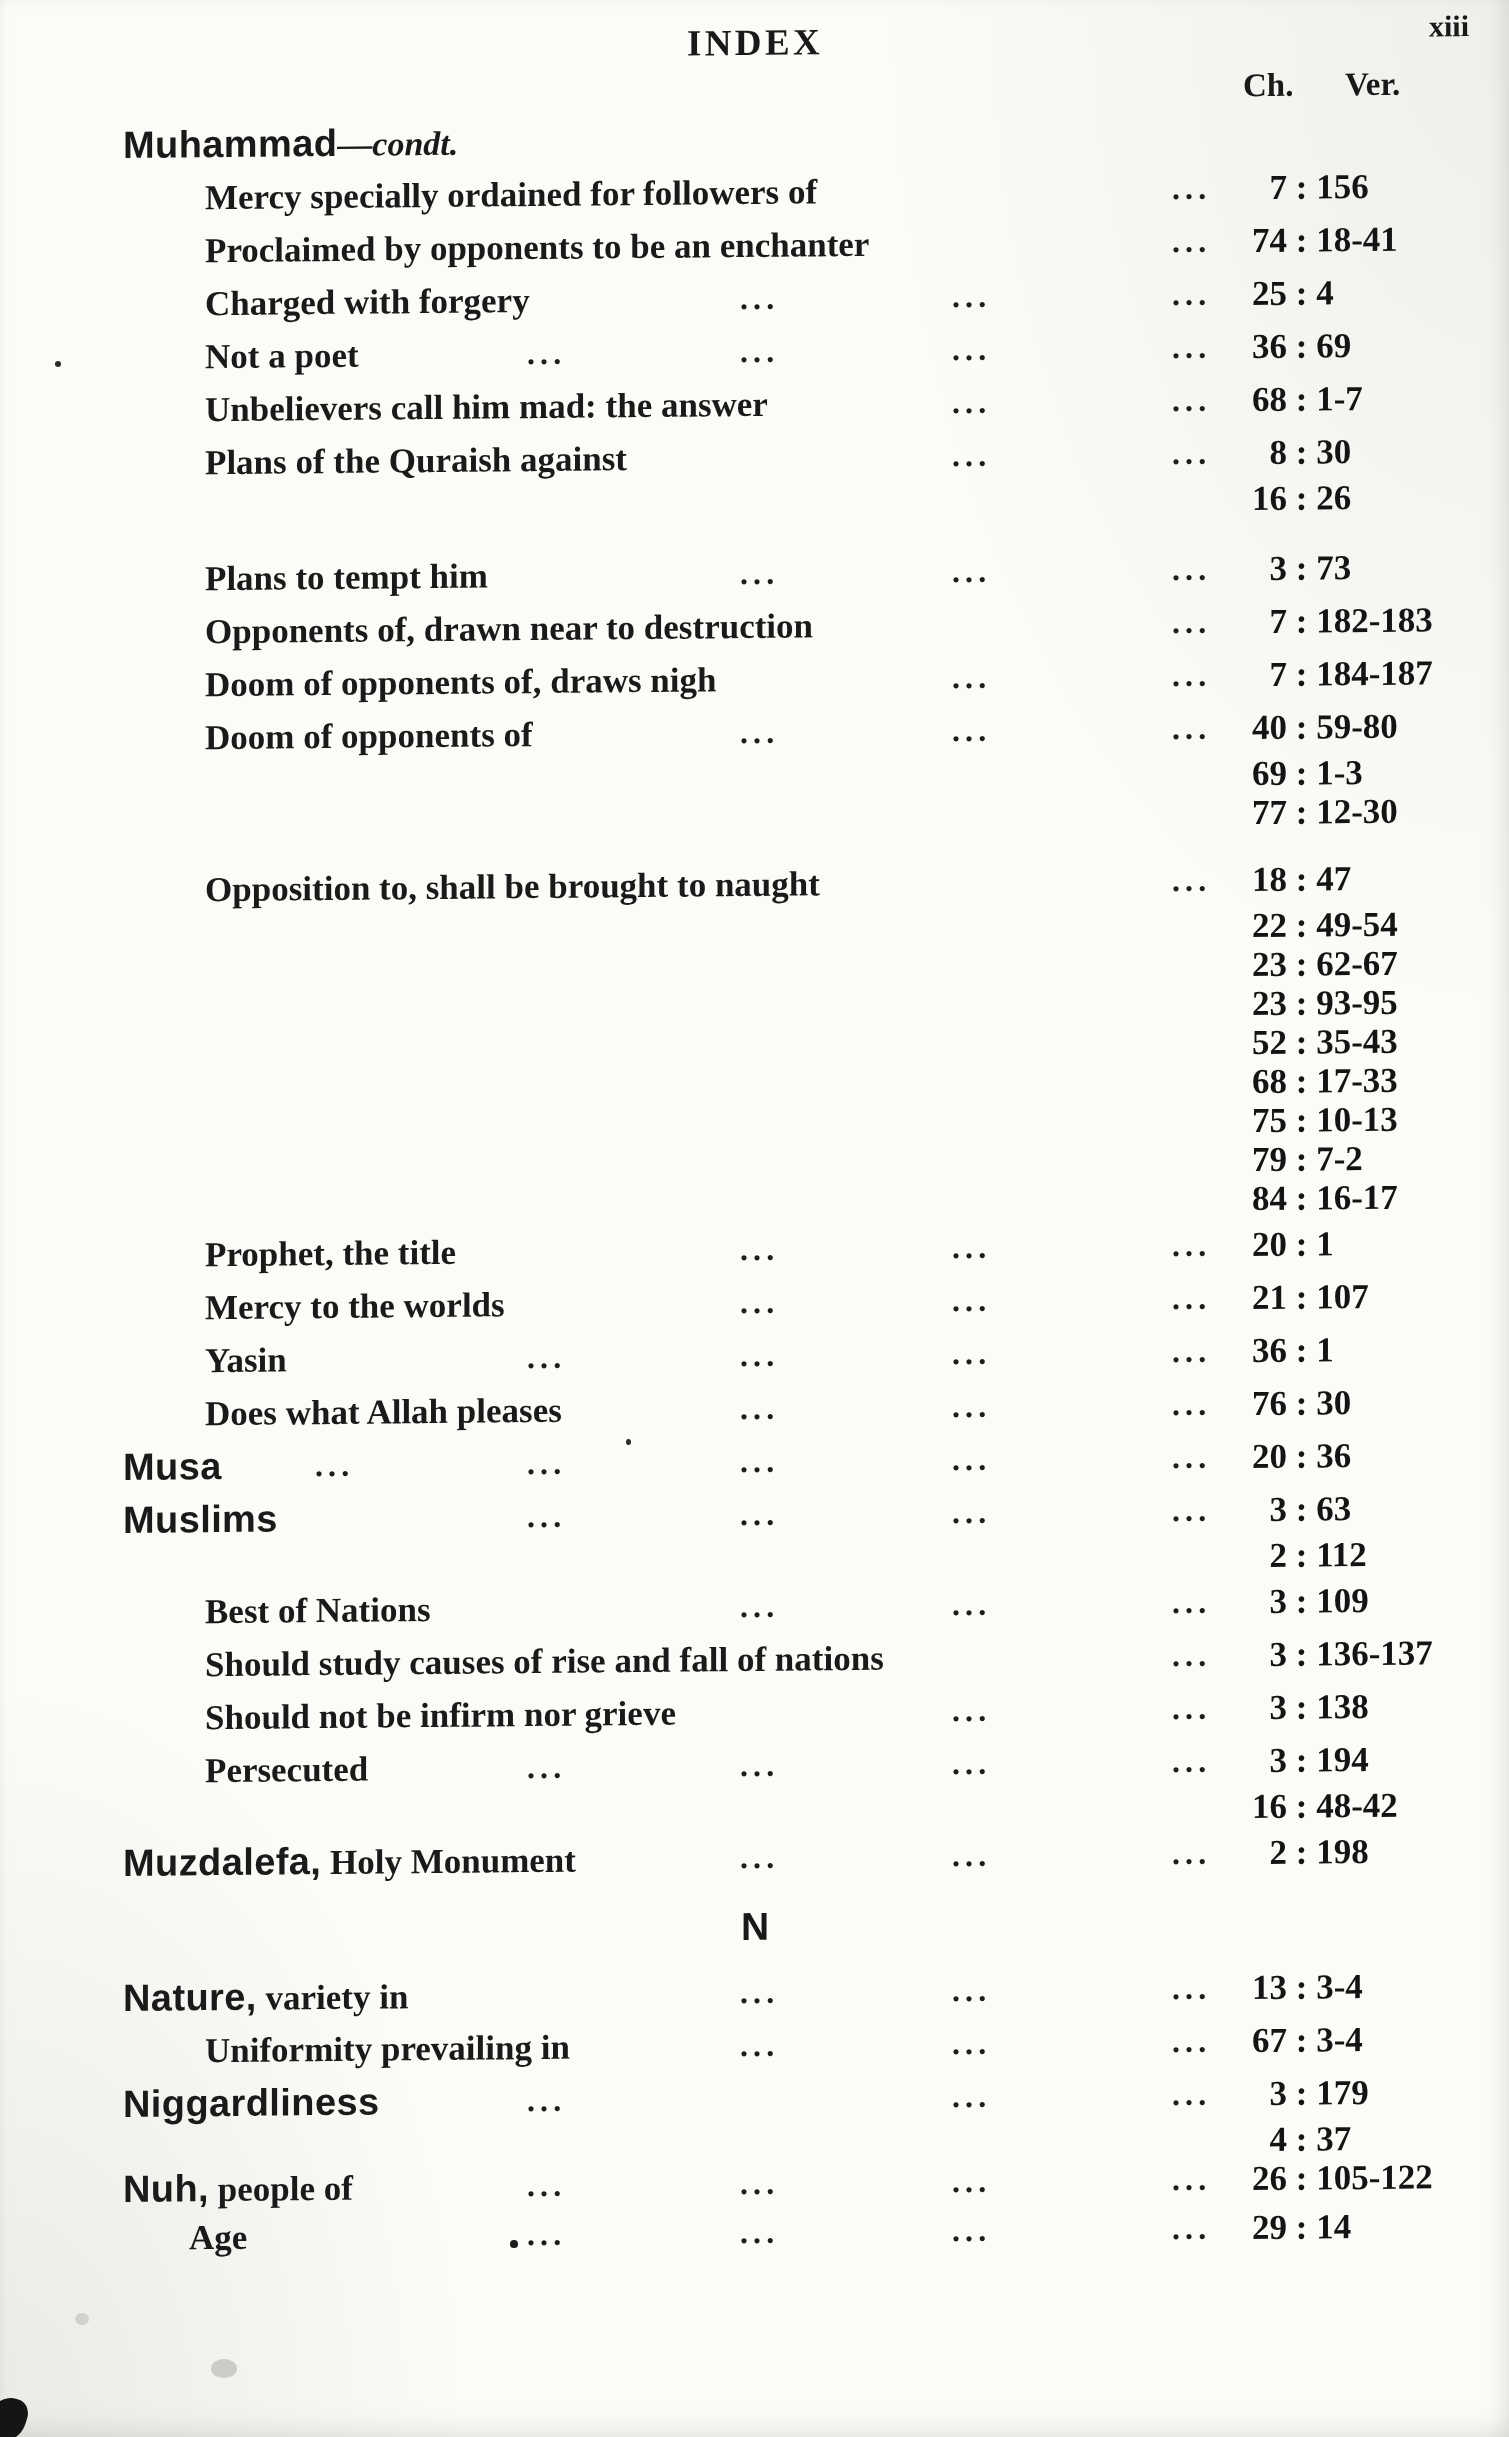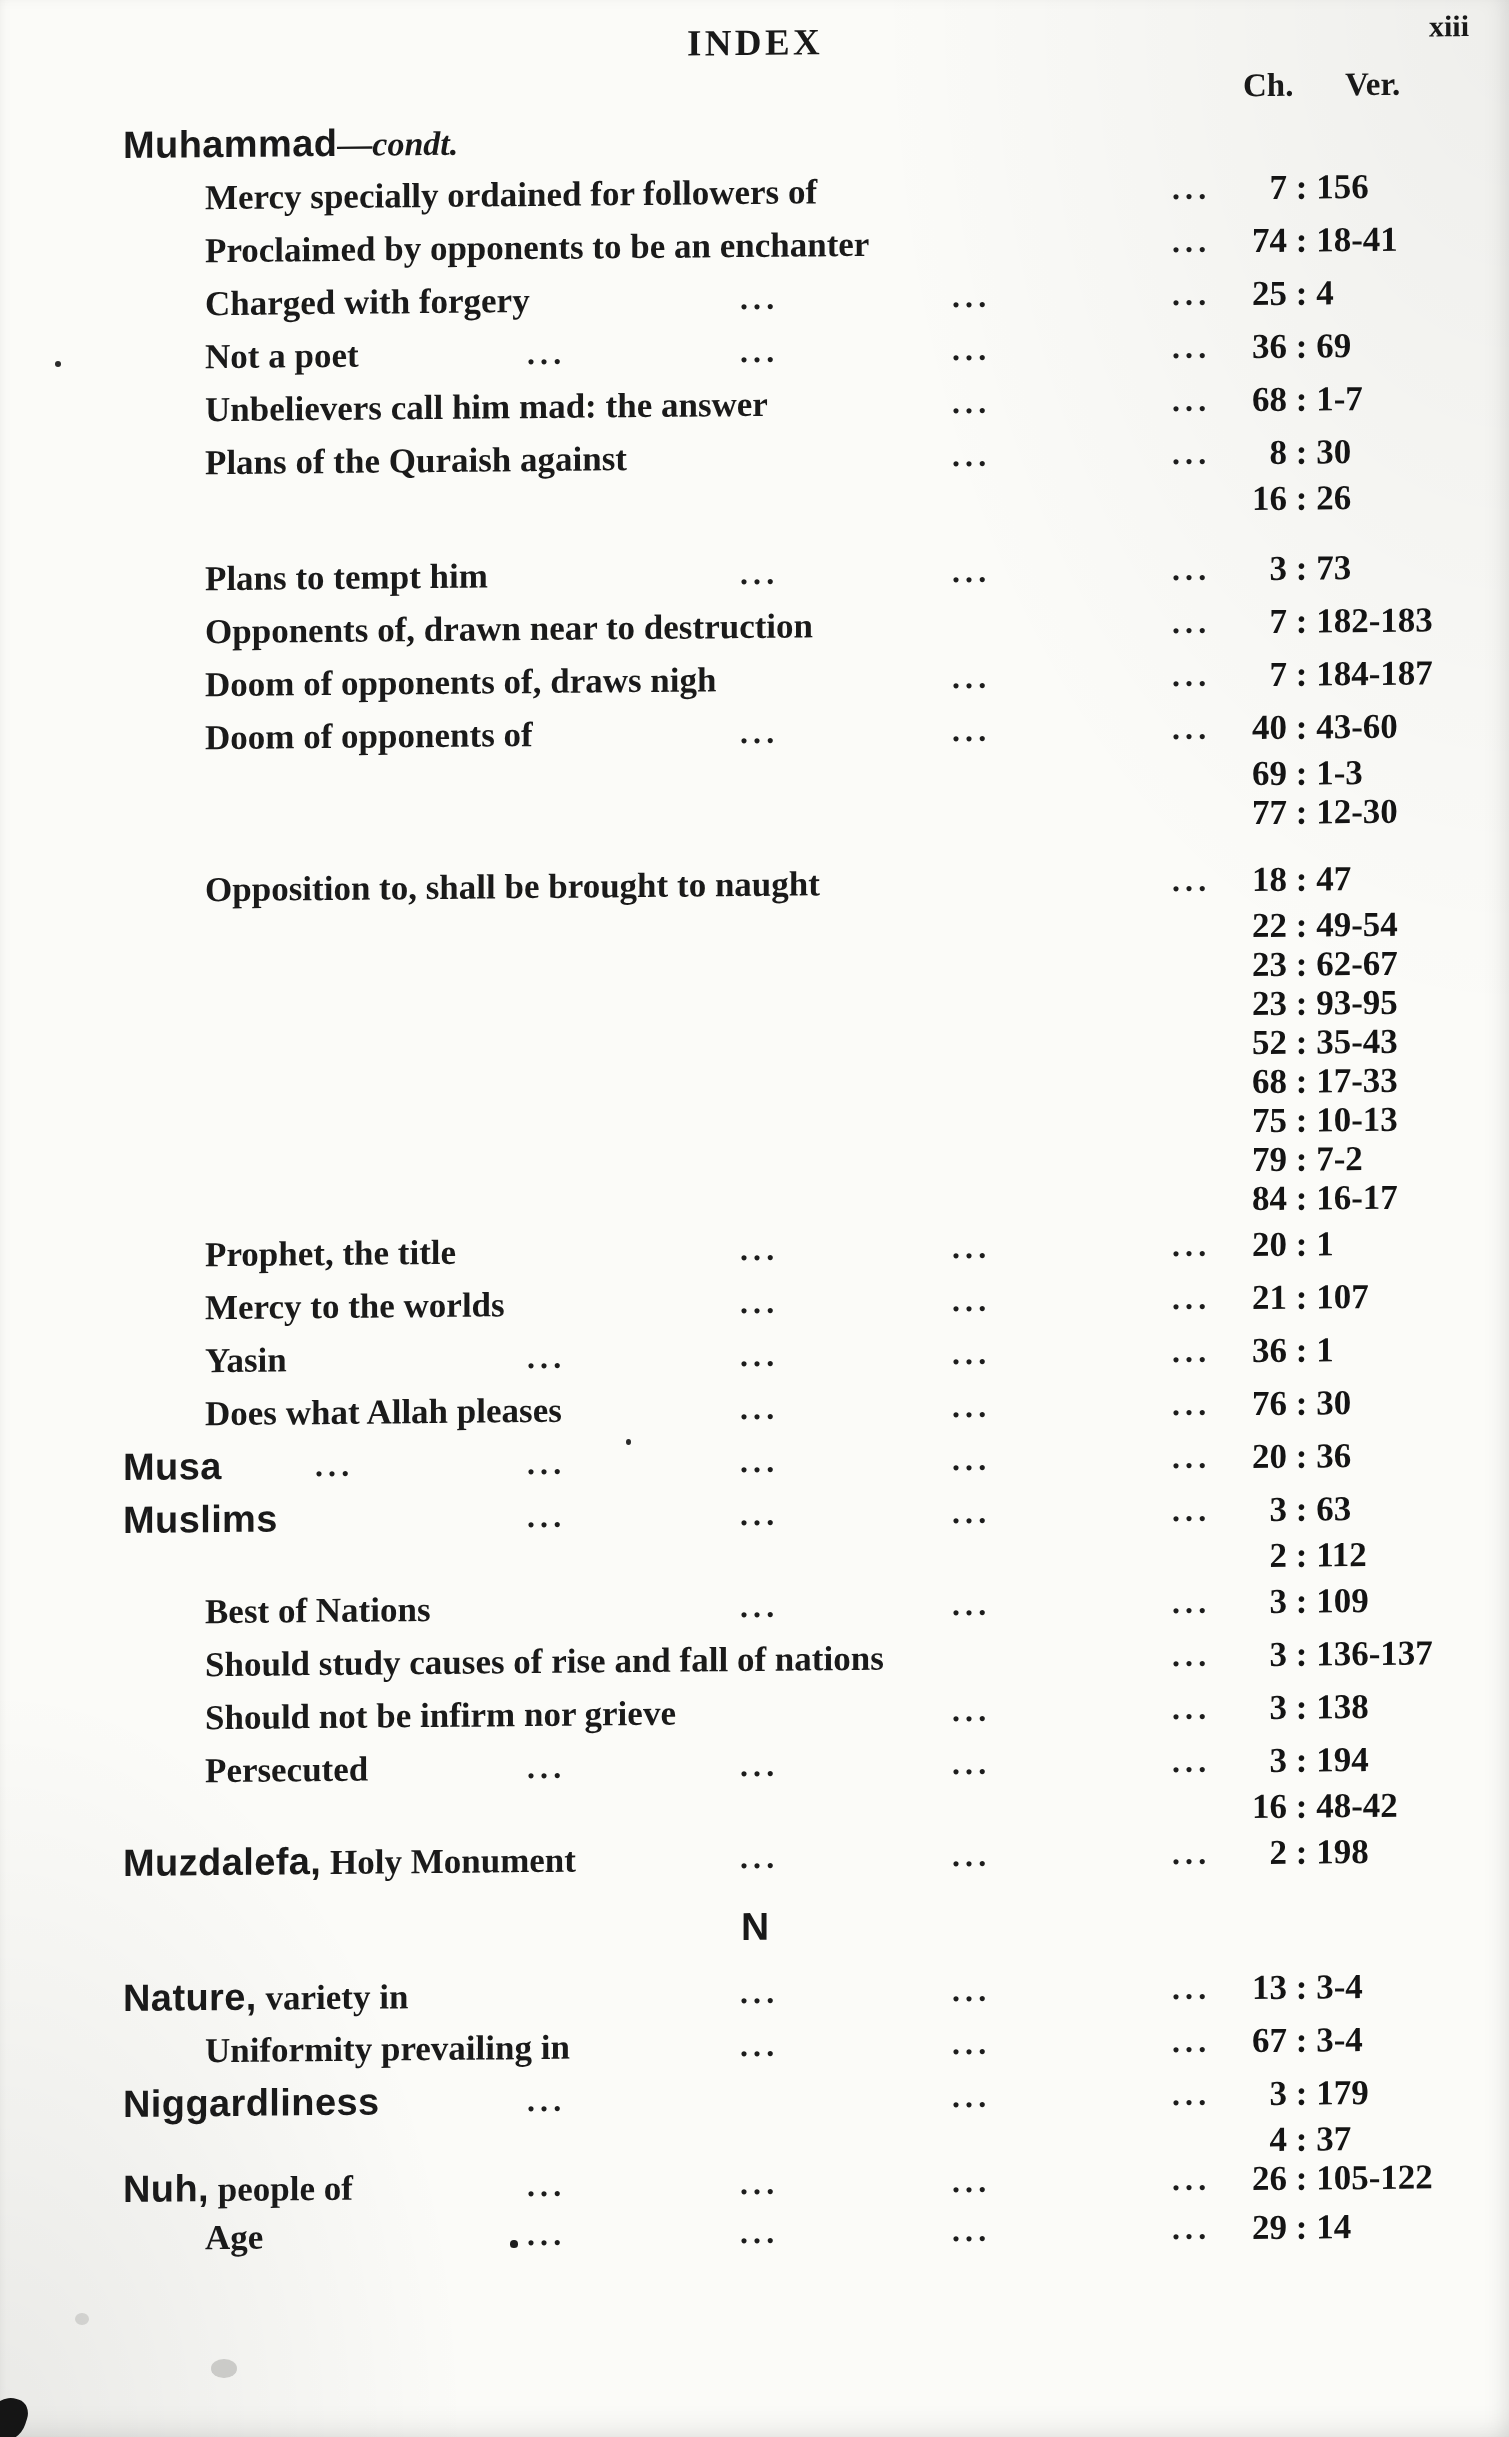--- a/index.html
+++ b/index.html
@@ -168,21 +168,21 @@
             <span class="dots" style="left: 1172px;">...</span>
             <span class="ref"><span class="ch">7</span><span class="sep"> : </span><span class="ver">184-187</span></span>
           </div>
         </div>
         <div class="entry">
           <div class="line">
             <span class="lbl" style="left: 205px;">Doom of opponents of</span>
             <span class="dots" style="left: 740px;">...</span>
             <span class="dots" style="left: 952px;">...</span>
             <span class="dots" style="left: 1172px;">...</span>
-            <span class="ref"><span class="ch">40</span><span class="sep"> : </span><span class="ver">43-60</span></span>
+            <span class="ref"><span class="ch">40</span><span class="sep"> : </span><span class="ver">59-80</span></span>
           </div>
           <div class="contline">
             <span class="ref"><span class="ch">69</span><span class="sep"> : </span><span class="ver">1-3</span></span>
           </div>
           <div class="contline">
             <span class="ref"><span class="ch">77</span><span class="sep"> : </span><span class="ver">12-30</span></span>
           </div>
         </div>
         <div class="entry" style="margin-top: 20.5px;">
           <div class="line">
@@ -358,21 +358,21 @@
             <span class="lbl" style="left: 123px;"><span class="headword">Nuh,</span> <span class="tail">people of</span></span>
             <span class="dots" style="left: 527px;">...</span>
             <span class="dots" style="left: 740px;">...</span>
             <span class="dots" style="left: 952px;">...</span>
             <span class="dots" style="left: 1172px;">...</span>
             <span class="ref"><span class="ch">26</span><span class="sep"> : </span><span class="ver">105-122</span></span>
           </div>
         </div>
         <div class="entry" style="margin-top: -3.4px;">
           <div class="line">
-            <span class="lbl" style="left: 205px; font-family: Liberation Serif, serif;">Age</span>
+            <span class="lbl" style="left: 189px; font-family: Liberation Serif, serif;">Age</span>
             <span class="dots" style="left: 527px;">...</span>
             <span class="dots" style="left: 740px;">...</span>
             <span class="dots" style="left: 952px;">...</span>
             <span class="dots" style="left: 1172px;">...</span>
             <span class="ref"><span class="ch">29</span><span class="sep"> : </span><span class="ver">14</span></span>
           </div>
         </div>
       </div>
   </div>
 

